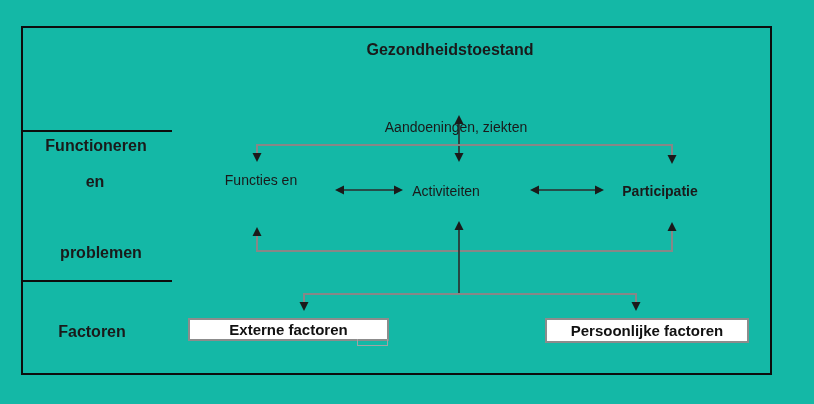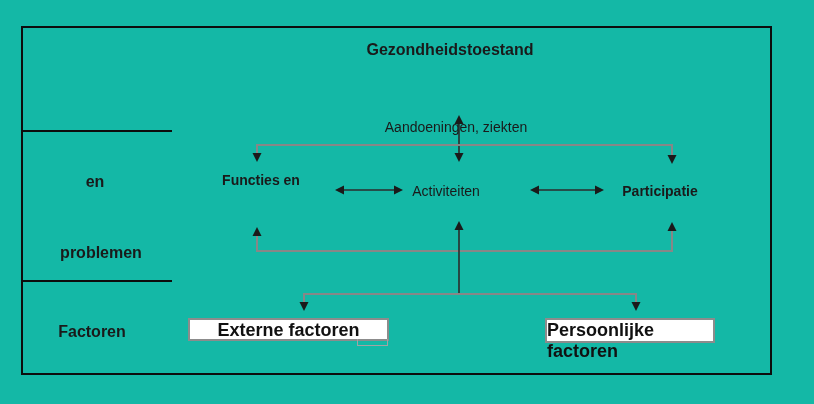--- a/index.html
+++ b/index.html
@@ -40,29 +40,29 @@
     text-align: center;
   }
   .bold16 { font-weight: bold; font-size: 16px; line-height: 17px; }
   .reg14  { font-size: 14px; line-height: 16px; }
   .node3  { font-size: 14px; line-height: 16.5px; text-align: center; }
   .fbox {
     position: absolute;
     border: 2px solid #8c8c8c;
     box-sizing: border-box;
     display: flex;
-    align-items: flex-start;
+    align-items: center;
     justify-content: center;
     font-weight: bold;
-    font-size: 18px;
+    font-size: 15px;
     color: #111111;
     background: #ffffff;
   }
   .fbox.external { left: 188px; top: 318px; width: 201px; height: 23px; }
-  .fbox.personal { left: 545px; top: 318px; width: 170px; height: 25px; }
+  .fbox.personal { left: 545px; top: 318px; width: 204px; height: 25px; }
   .artifact {
     position: absolute;
     left: 357px; top: 339px;
     width: 31px; height: 7px;
     border: 1px solid #a3a3a3;
     border-top: none;
     box-sizing: border-box;
   }
 </style>
 </head>
@@ -114,25 +114,26 @@
     <g>
       <polyline points="304,303 304,294 636,294 636,303" fill="none" stroke="#878787" stroke-width="2"></polyline>
       <polygon points="304,311 299.5,302 308.5,302" fill="#1a1a1a"></polygon>
       <polygon points="636,311 631.5,302 640.5,302" fill="#1a1a1a"></polygon>
     </g>
   </svg>
 
   <div class="lbl bold16" style="left:450px; top:41px;">Gezondheidstoestand</div>
   <div class="lbl reg14" style="left:456px; top:95px;margin-top:24px;">Aandoeningen, ziekten</div>
 
+  <div class="lbl bold16" style="left:96px; top:137px;">Functioneren</div>
   <div class="lbl bold16" style="left:95px; top:173px;text-align:right;">en</div>
   <div class="lbl bold16" style="left:93px; top:244px;margin-left:8px;">problemen</div>
   <div class="lbl bold16" style="left:92px; top:323px;">Factoren</div>
 
-  <div class="lbl node3" style="left:261px; top:172px;font-weight:bold;">
+  <div class="lbl node3" style="left:261px; top:172px;">
     <div>Functies en</div>
   </div>
   <div class="lbl reg14" style="left:446px; top:183px;">Activiteiten</div>
   <div class="lbl reg14" style="left:660px; top:183px;font-weight:bold;">Participatie</div>
 
   <div class="fbox external">
     <span>Externe factoren</span>
   </div>
   <div class="fbox personal">
     <span>Persoonlijke factoren</span>

